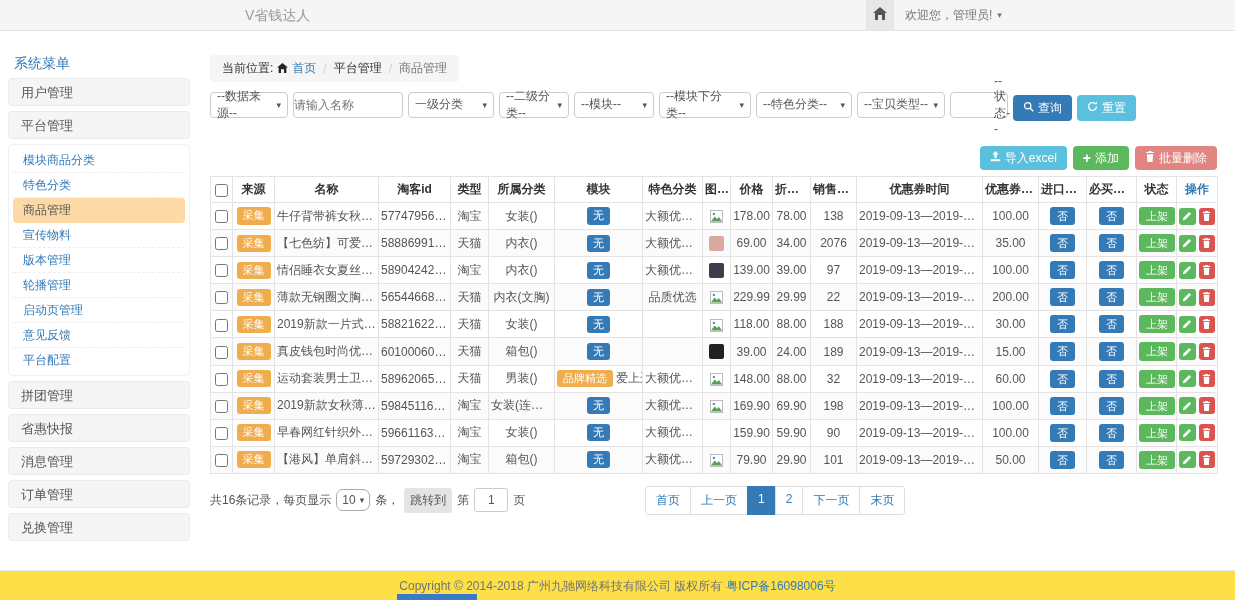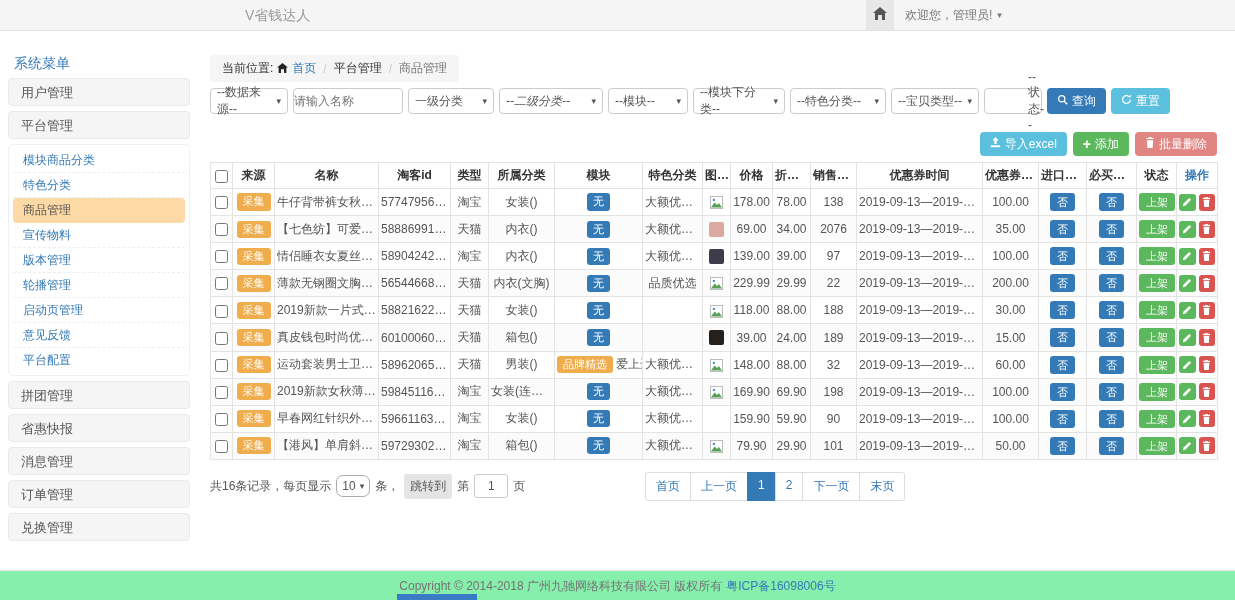--- a/index.html
+++ b/index.html
@@ -32,21 +32,21 @@
   .breadcrumb .sep{color:#ccc;margin:0 3px;}
   .breadcrumb .current{color:#777;}
 
   .filter-row{display:flex;align-items:center;gap:5px;margin-top:6px;}
   .fselect{height:26px;border:1px solid #ccc;border-radius:4px;background:#fff;display:flex;align-items:center;
            justify-content:space-between;padding:0 6px;box-sizing:border-box;color:#555;cursor:pointer;flex:0 0 auto;}
   .fselect .caret{font-size:9px;color:#555;margin-left:4px;}
   .ftext{height:26px;width:110px;border:1px solid #ccc;border-radius:4px;padding:0 0;box-sizing:border-box;
          font-size:12px;color:#c2410c;flex:0 0 auto;font-family:inherit;}
   .btn{height:26px;border:none;border-radius:4px;color:#fff;font-size:12px;display:inline-flex;align-items:center;
-       gap:4px;padding:0 10px;cursor:pointer;flex:0 0 auto;font-family:inherit;}
+       gap:4px;padding:0 10px;cursor:pointer;flex:0 0 auto;font-family:inherit;margin-top:7px;}
   .btn.primary{background:#337ab7;}
   .btn.info{background:#5bc0de;}
   .btn.success{background:#5cb85c;}
   .btn.danger-soft{background:#e08581;}
   .btn .plus{font-size:14px;font-weight:bold;line-height:1;}
 
   .toolbar{display:flex;justify-content:flex-end;gap:6px;margin-top:18px;width:1007px;}
   .toolbar .btn{height:24px;}
 
   .ptable{border-collapse:collapse;table-layout:fixed;width:1007px;margin-top:6px;background:#fff;}
@@ -83,21 +83,21 @@
   .mini-select .caret{font-size:9px;}
   .jump-label{background:#e4e4e4;border-radius:3px;padding:4px 6px;color:#555;cursor:pointer;}
   .page-input{width:34px;height:24px;border:1px solid #ccc;border-radius:3px;text-align:center;
               box-sizing:border-box;font-family:inherit;font-size:12px;color:#555;}
   .pager{position:absolute;left:435px;top:0;display:flex;}
   .pbox{border:1px solid #ddd;padding:5px 10px;color:#337ab7;background:#fff;margin-left:-1px;cursor:pointer;font-size:12px;}
   .pbox:first-child{margin-left:0;border-radius:3px 0 0 3px;}
   .pbox:last-child{border-radius:0 3px 3px 0;}
   .pbox.active{background:#337ab7;border-color:#337ab7;color:#fff;}
 
-  .footer{position:absolute;left:0;top:570px;width:1235px;height:30px;background:#86efac;border-top:1px solid #e7e7e7;
+  .footer{position:absolute;left:0;top:570px;width:1235px;height:30px;background:#fde047;border-top:1px solid #e7e7e7;
           display:flex;align-items:center;justify-content:center;gap:4px;color:#737373;}
   .footer a{color:#337ab7;text-decoration:none;cursor:pointer;}
   .bottom-bar{position:absolute;left:397px;top:594px;width:80px;height:6px;background:#3a7bc8;}
 </style>
 </head>
 <body>
 
 <div class="page">
 
   <div class="topbar">
@@ -158,21 +158,21 @@
     <div class="filter-row">
       <div class="fselect" style="width: 78px;">
           <span class="flabel">--数据来源--</span>
           <span class="caret">▾</span>
         </div>
         <input class="ftext" placeholder="请输入名称" style="">
         <div class="fselect" style="width: 86px;">
           <span class="flabel">一级分类</span>
           <span class="caret">▾</span>
         </div>
-        <div class="fselect" style="width: 104px; font-style: italic;">
+        <div class="fselect" style="width: 70px;">
           <span class="flabel">--二级分类--</span>
           <span class="caret">▾</span>
         </div>
         <div class="fselect" style="width: 80px;">
           <span class="flabel">--模块--</span>
           <span class="caret">▾</span>
         </div>
         <div class="fselect" style="width: 92px; justify-content: space-between;">
           <span class="flabel">--模块下分类--</span>
           <span class="caret">▾</span>

